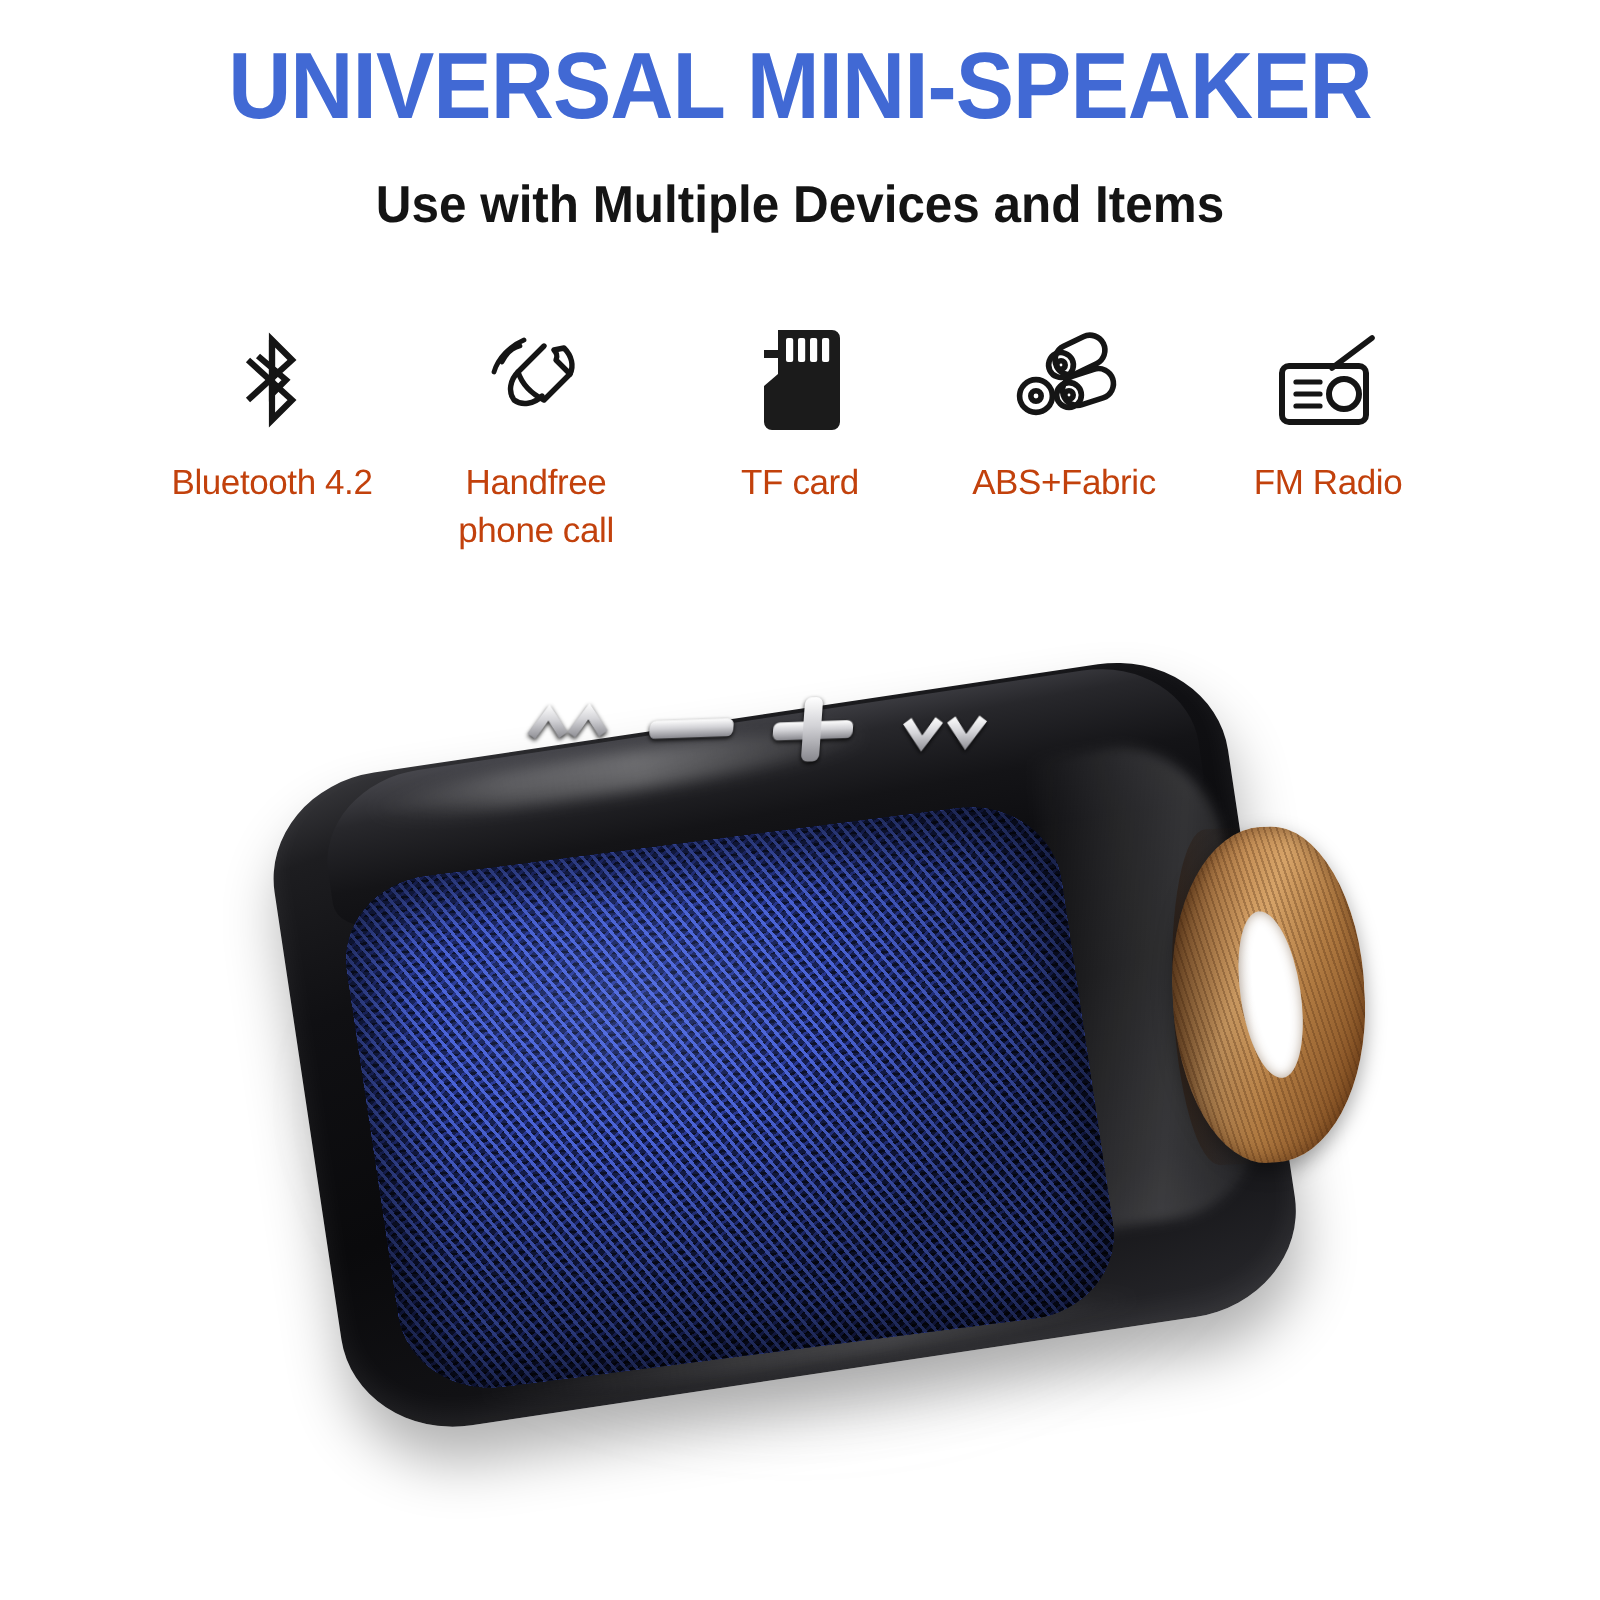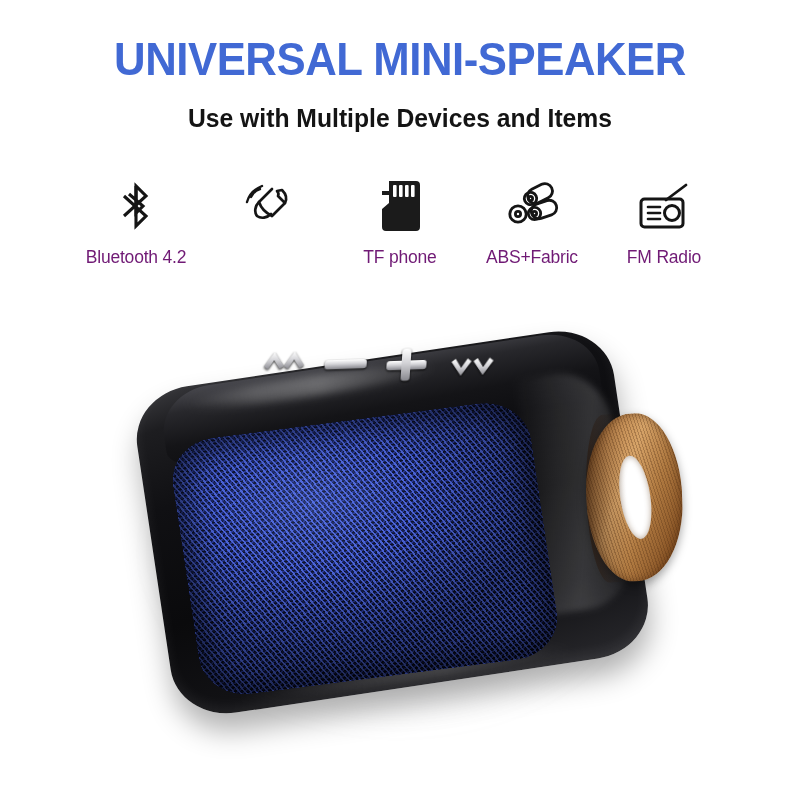--- a/index.html
+++ b/index.html
@@ -14,21 +14,20 @@
     overflow: hidden;
     font-family: "Liberation Sans", sans-serif;
     color: #111111;
     position: relative;
   }
 
   
   .headings {
     padding-top: 18px;
     text-align: center;
-    margin-top: 16px;
   }
   .main-title {
     font-family: "Liberation Sans Narrow", "Liberation Sans", sans-serif;
     font-size: 47px;
     font-weight: 700;
     letter-spacing: -0.5px;
     color: #4169d4;
     line-height: 1.05;
     transform: scaleX(0.93);
     transform-origin: center;
@@ -65,21 +64,21 @@
   .feature-icon {
     height: 56px;
     display: flex;
     align-items: center;
     justify-content: center;
   }
   .feature-label {
     margin-top: 12px;
     font-size: 17.5px;
     font-weight: 400;
-    color: #701a75;
+    color: #c2410c;
     line-height: 1.35;
     letter-spacing: -0.2px;
     max-width: 108px;
   }
 
   
   .product-stage {
     position: absolute;
     left: 0;
     top: 312px;
@@ -323,36 +322,37 @@
   <div class="feature">
     <div class="feature-icon">
       <svg width="52" height="50" viewBox="0 0 52 50" aria-hidden="true">
         <path d="M40 9 C44 13 45 18 43 22 L36 15 C37 13 36 11 35 10 Z" fill="none" stroke="#151515" stroke-width="2.7" stroke-linejoin="round"></path>
         <path d="M43 22 L30 35 C24 32 19 27 17 21 L30 8" fill="none" stroke="#151515" stroke-width="2.7" stroke-linejoin="round" stroke-linecap="round"></path>
         <path d="M17 21 C13 25 12 31 15 35 C19 38 25 37 29 33" fill="none" stroke="#151515" stroke-width="2.7" stroke-linejoin="round" stroke-linecap="round"></path>
         <path d="M9 16 C11 12 14 9 18 8" fill="none" stroke="#151515" stroke-width="2.4" stroke-linecap="round"></path>
         <path d="M5 21 C7 14 13 8 20 5" fill="none" stroke="#151515" stroke-width="2.4" stroke-linecap="round"></path>
       </svg>
     </div>
+    <div class="feature-label">Handfree phone call</div>
   </div>
 
   <div class="feature">
     <div class="feature-icon">
       <svg width="44" height="54" viewBox="0 0 44 54" aria-hidden="true">
         <path d="M11 2 H38 A4 4 0 0 1 42 6 V48 A4 4 0 0 1 38 52 H8
                  A4 4 0 0 1 4 48 V30 L11 24 V16 L4 16 V12 L11 12 Z" fill="#1b1b1b"></path>
         <g fill="#ffffff">
           <rect x="15" y="6" width="3.6" height="12" rx="1"></rect>
           <rect x="21" y="6" width="3.6" height="12" rx="1"></rect>
           <rect x="27" y="6" width="3.6" height="12" rx="1"></rect>
           <rect x="33" y="6" width="3.6" height="12" rx="1"></rect>
         </g>
       </svg>
     </div>
-    <div class="feature-label">TF phone</div>
+    <div class="feature-label">TF card</div>
   </div>
 
   <div class="feature">
     <div class="feature-icon">
       <svg width="54" height="52" viewBox="0 0 54 52" aria-hidden="true">
         <g fill="none" stroke="#151515" stroke-width="2.8">
 
           <rect x="22" y="6" width="26" height="15" rx="7.5" transform="rotate(-26 35 13.5)"></rect>
           <circle cx="25.5" cy="18.5" r="6.2" transform="rotate(-26 25.5 18.5)"></circle>
           <circle cx="25.5" cy="18.5" r="2.1"></circle>

